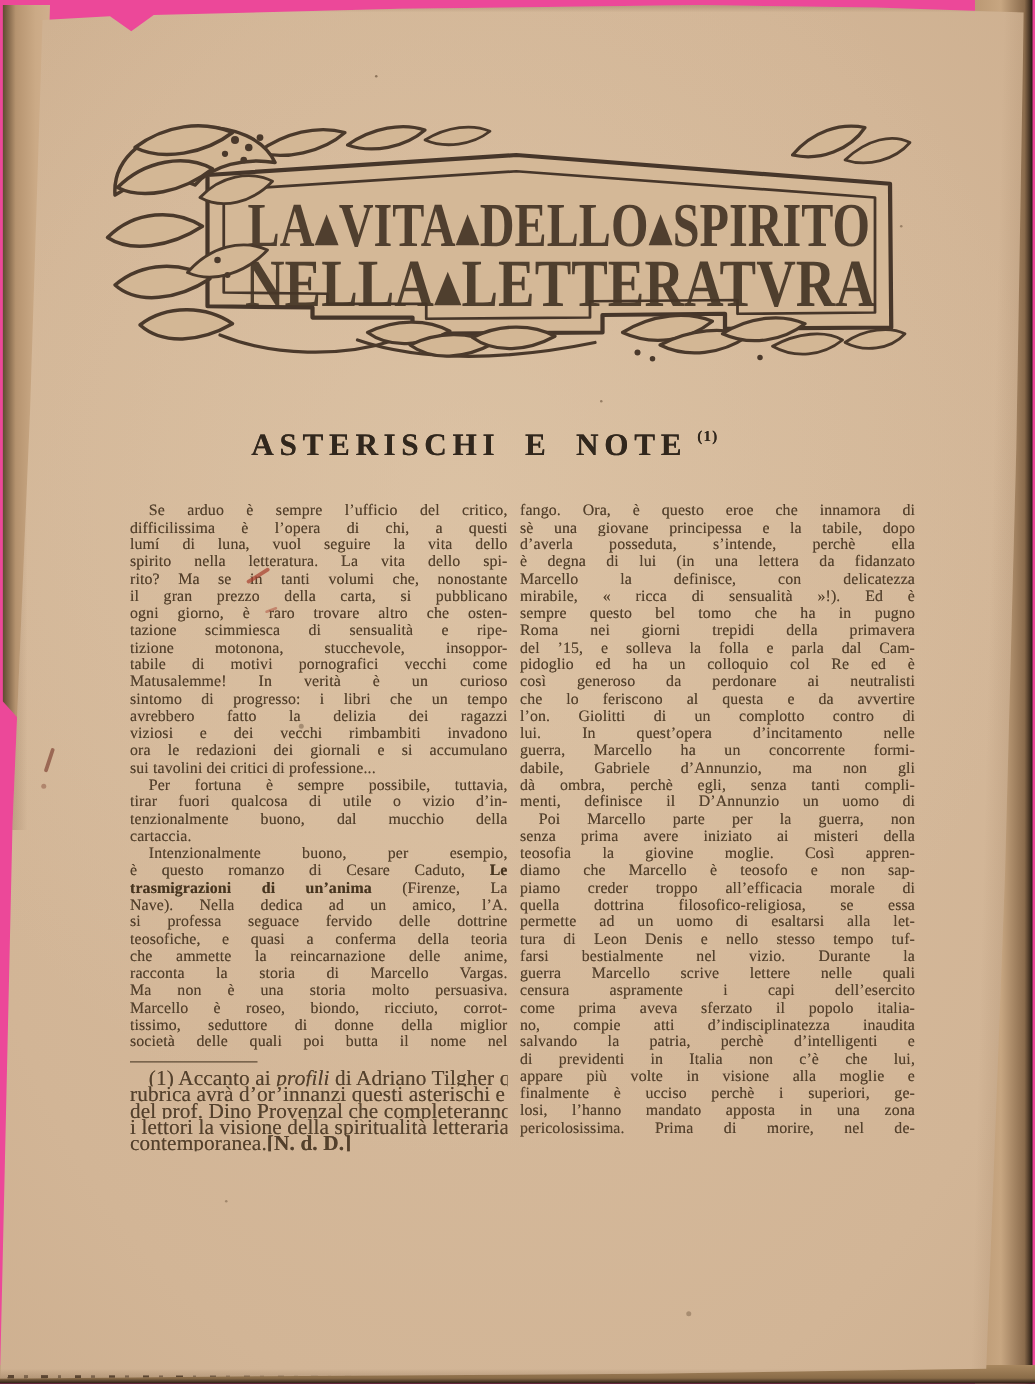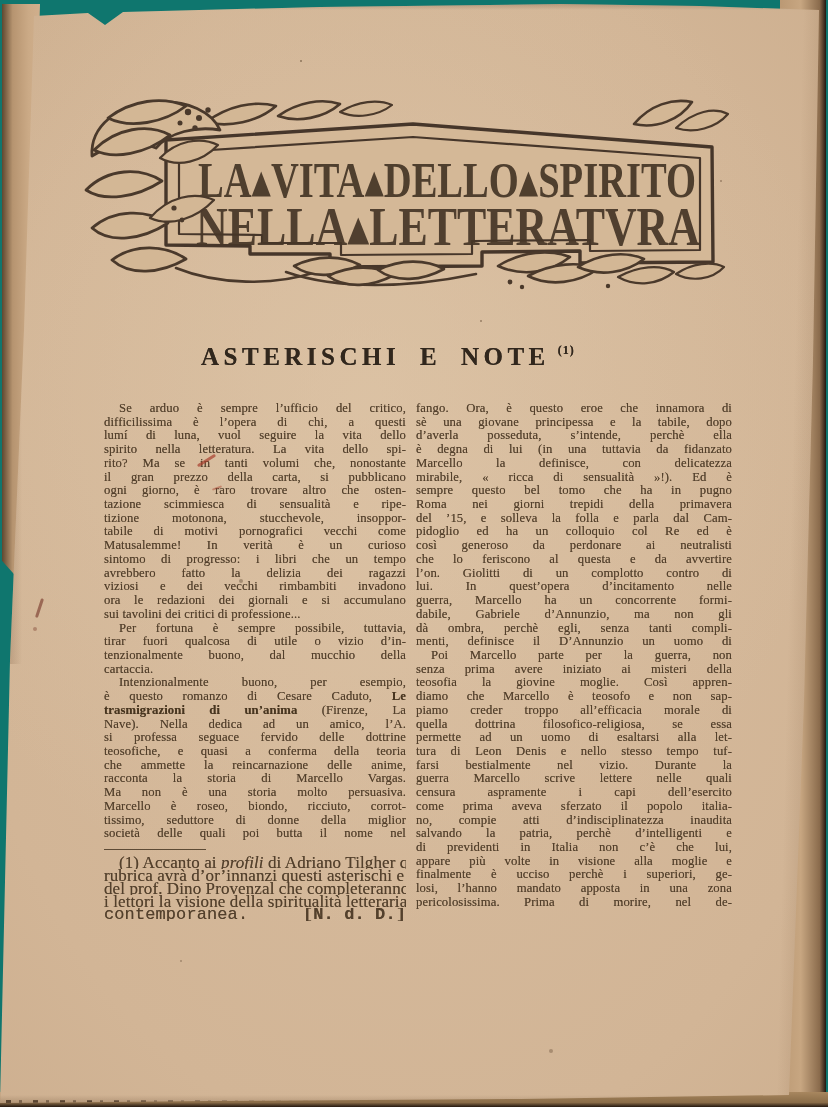--- a/index.html
+++ b/index.html
@@ -1,18 +1,18 @@
 <!DOCTYPE html>
 <html><head>
 <meta charset="utf-8">
 <style>
   html,body{margin:0;padding:0;background:#0e0a07;}
   .screen{
     position:relative;width:828px;height:1107px;overflow:hidden;
-    background:#0f766e;
+    background:#ec4899;
     font-family:"Liberation Serif","DejaVu Serif",serif;
   }
   
   .under-left{
     position:absolute;left:2px;top:4px;width:38px;height:580px;
     background:linear-gradient(to right,#7e male,#c9a884);
     background:linear-gradient(to right,#6e означ,#c9a884);
     background:linear-gradient(to right,#5e4830 0%,#b69470 28%,#cbaa86 70%,#d0af8d 100%);
     clip-path:polygon(0 0,100% 0,55% 100%,0 96%);
   }
@@ -67,21 +67,21 @@
     text-align:justify;text-align-last:justify;overflow:hidden;white-space:nowrap;
   }
   .line.indent{text-indent:15px;}
   .line.end{text-align-last:left;}
   .line b{font-weight:bold;color:#47351f;}
   .line i{font-style:italic;}
   
   .footnote{margin-top:8px;}
   .fn-rule{width:102px;border-top:1.5px solid rgba(72,55,35,.85);margin:0 0 6px 0;}
   .footnote .line{height:13.1px;line-height:13.1px;font-size:17px;}
-  .line.split{display:flex;justify-content:space-between;text-align-last:auto;font-family:Liberation Mono, monospace;}
+  .line.split{display:flex;justify-content:flex-start;text-align-last:auto;}
   .line.split .fn-sig{font-weight:bold;}
   
   .red-mark{position:absolute;left:196px;top:459px;width:21px;height:3px;border-radius:2px;
     background:rgba(168,62,45,.7);transform:rotate(-32deg);}
   .red-mark2{position:absolute;left:212px;top:487px;width:10px;height:2px;border-radius:2px;
     background:rgba(168,62,45,.45);transform:rotate(-20deg);}
   .margin-slash{position:absolute;left:38px;top:598px;width:2.5px;height:20px;border-radius:2px;
     background:rgba(140,84,66,.8);transform:rotate(18deg);}
   .margin-dot{position:absolute;left:33px;top:627px;width:4px;height:4px;border-radius:50%;
     background:rgba(140,84,66,.5);}
@@ -208,21 +208,21 @@
                 <span class="fn-sig">[N. d. D.]</span>
               </div>
             </div>
         </div>
       </div>
       <div class="col right">
         <div>
             <div class="line">fango. Ora, è questo eroe che innamora di</div>
             <div class="line">sè una giovane principessa e la tabile, dopo</div>
             <div class="line">d’averla posseduta, s’intende, perchè ella</div>
-            <div class="line">è degna di lui (in una tuttavia da fidanzato</div>
+            <div class="line">è degna di lui (in una lettera da fidanzato</div>
             <div class="line">Marcello la definisce, con delicatezza</div>
             <div class="line">mirabile, « ricca di sensualità »!). Ed è</div>
             <div class="line">sempre questo bel tomo che ha in pugno</div>
             <div class="line">Roma nei giorni trepidi della primavera</div>
             <div class="line">del ’15, e solleva la folla e parla dal Cam-</div>
             <div class="line">pidoglio ed ha un colloquio col Re ed è</div>
             <div class="line">così generoso da perdonare ai neutralisti</div>
             <div class="line">che lo feriscono al questa e da avvertire</div>
             <div class="line">l’on. Giolitti di un complotto contro di</div>
             <div class="line">lui. In quest’opera d’incitamento nelle</div>

